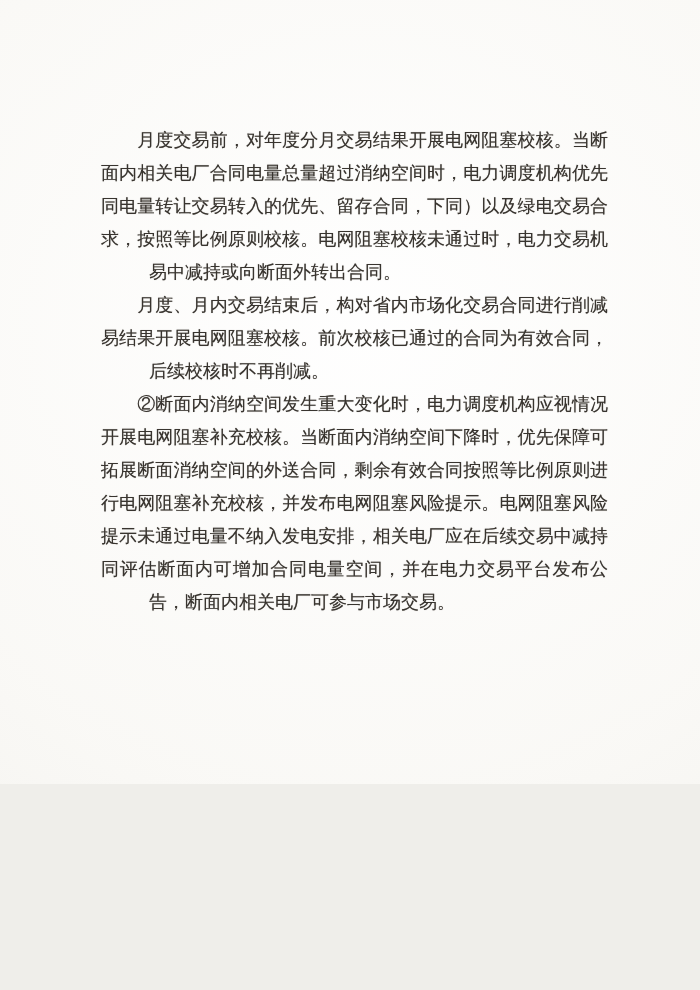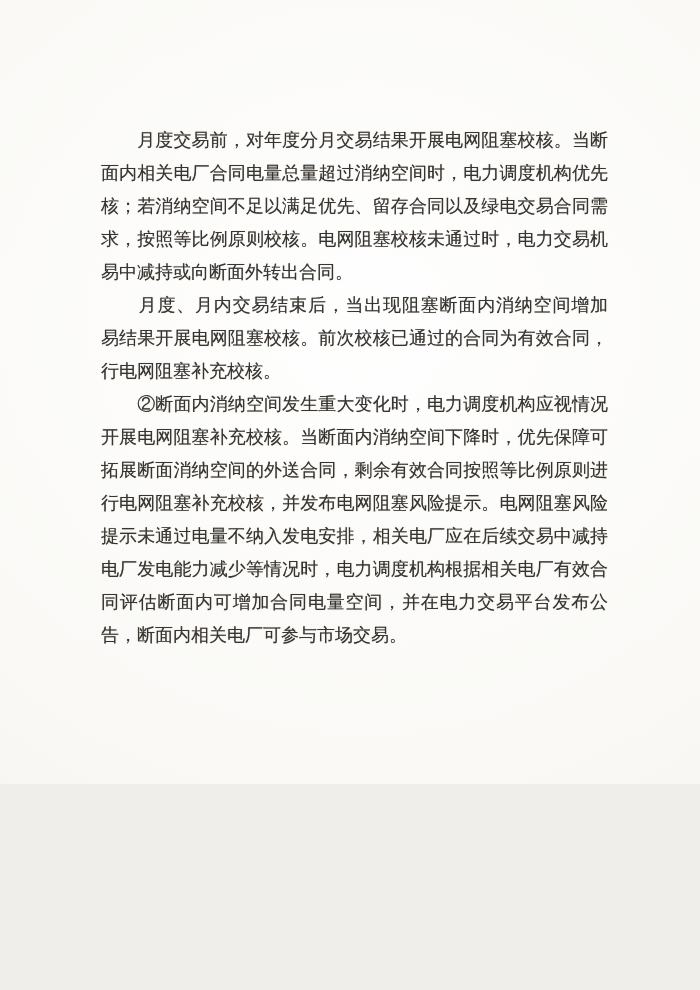--- a/index.html
+++ b/index.html
@@ -33,47 +33,47 @@
     height: 33px;
     text-align: justify;
     text-align-last: justify;
     text-justify: inter-character;
     white-space: nowrap;
     letter-spacing: 0;
     text-shadow: 0 0 0.7px rgba(62,57,50,0.55);
   }
   .line.para-end {
     text-align-last: left;
+    margin-left: 48px;
   }
   .footer {
     position: absolute;
     top: 857px;
     left: 105px;
     font-size: 18px;
     line-height: 24px;
     letter-spacing: 1px;
     text-shadow: 0 0 0.6px rgba(62,57,50,0.5);
   }
 </style>
 </head>
 <body>
 
 <div class="page">
   <div class="text-block">
       <div class="line">　　月度交易前，对年度分月交易结果开展电网阻塞校核。当断</div>
       <div class="line">面内相关电厂合同电量总量超过消纳空间时，电力调度机构优先</div>
-      <div class="line">核；若消纳空间不足以满足优先、留存合同以及绿电交易合同需</div>
+      <div class="line">同电量转让交易转入的优先、留存合同，下同）以及绿电交易合</div>
       <div class="line">求，按照等比例原则校核。电网阻塞校核未通过时，电力交易机</div>
       <div class="line para-end">易中减持或向断面外转出合同。</div>
-      <div class="line">　　月度、月内交易结束后，当出现阻塞断面内消纳空间增加</div>
+      <div class="line">　　月度、月内交易结束后，构对省内市场化交易合同进行削减</div>
       <div class="line">易结果开展电网阻塞校核。前次校核已通过的合同为有效合同，</div>
-      <div class="line para-end">行电网阻塞补充校核。</div>
+      <div class="line para-end">后续校核时不再削减。</div>
       <div class="line">　　②断面内消纳空间发生重大变化时，电力调度机构应视情况</div>
       <div class="line">开展电网阻塞补充校核。当断面内消纳空间下降时，优先保障可</div>
       <div class="line">拓展断面消纳空间的外送合同，剩余有效合同按照等比例原则进</div>
       <div class="line">行电网阻塞补充校核，并发布电网阻塞风险提示。电网阻塞风险</div>
       <div class="line">提示未通过电量不纳入发电安排，相关电厂应在后续交易中减持</div>
-      <div class="line">电厂发电能力减少等情况时，电力调度机构根据相关电厂有效合</div>
       <div class="line">同评估断面内可增加合同电量空间，并在电力交易平台发布公</div>
       <div class="line para-end">告，断面内相关电厂可参与市场交易。</div>
     </div>
   <div class="footer">— 24 —</div>
 </div>
 
 </body></html>

